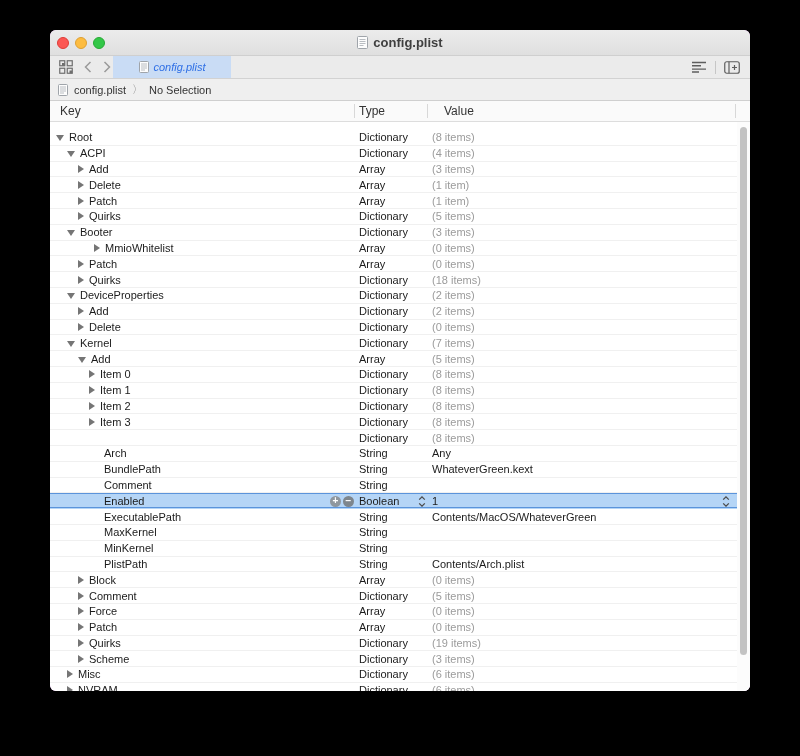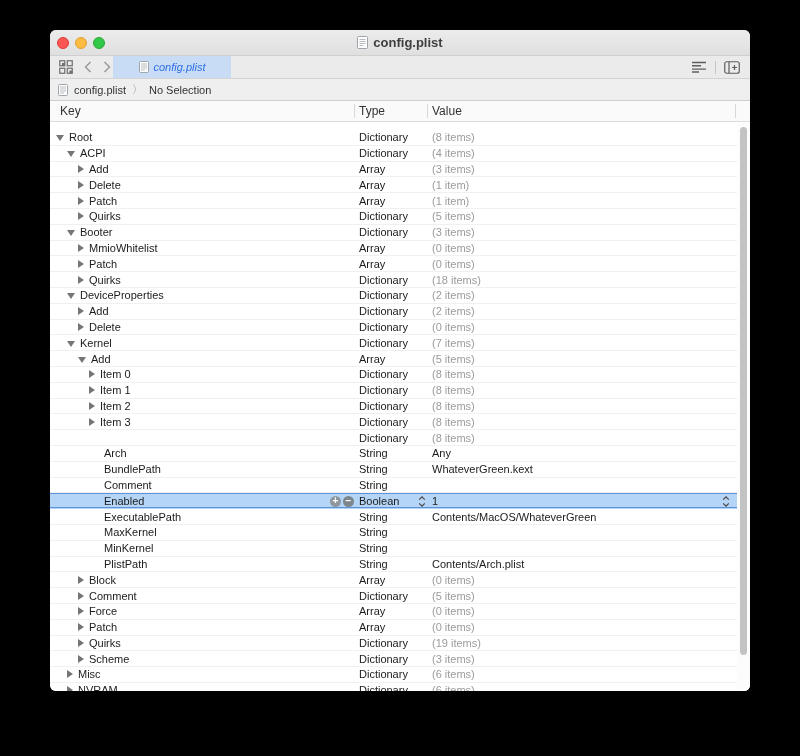--- a/index.html
+++ b/index.html
@@ -34,21 +34,21 @@
 
   
   .breadcrumb { height:22px; background:#EFEFEF; border-bottom:1px solid #CFCFCF;
     display:flex; align-items:center; gap:6px; padding-left:8px; font-size:11px; color:#333; }
   .crumb-sep { color:#8E8E8E; font-size:11px; }
 
   
   .thead { position:relative; height:21px; background:#FAFAFA;
     border-bottom:1px solid #DDDDDD; font-size:12px; color:#333; }
   .th { position:absolute; top:0; height:100%; display:flex; align-items:center; }
-  .th-key { left:10px; } .th-type { left:309px; } .th-value { left:382px; }
+  .th-key { left:10px; } .th-type { left:309px; } .th-value { left:394px; }
   .col-div { position:absolute; top:3px; bottom:3px; width:1px; background:#D8D8D8; }
 
   
   .tbody { position:relative; height:569px; background:#fff; }
   .rows { position:absolute; left:0; top:8px; width:687px; }
   .row { position:relative; height:15.8px; border-bottom:1px solid #F0F0F0;
     font-size:11px; color:#1B1B1B; }
   .row.selected { background:#B5D5F6; border-bottom-color:transparent;
     box-shadow:inset 0 1px 0 #5B94DB, inset 0 -1px 0 #5B94DB; }
   .cell-key { position:absolute; left:0; top:0; bottom:0; right:390px;
@@ -217,21 +217,21 @@
         </div>
         <div class="row">
           <div class="cell-key" style="padding-left: 17px;">
             <span class="tri down"></span>
             <span>Booter</span>
           </div>
           <div class="cell-type">Dictionary</div>
           <div class="cell-value muted">(3 items)</div>
         </div>
         <div class="row">
-          <div class="cell-key" style="padding-left: 28px;">
+          <div class="cell-key" style="padding-left: 44px;">
             <span class="tri right"></span>
             <span>MmioWhitelist</span>
           </div>
           <div class="cell-type">Array</div>
           <div class="cell-value muted">(0 items)</div>
         </div>
         <div class="row">
           <div class="cell-key" style="padding-left: 28px;">
             <span class="tri right"></span>
             <span>Patch</span>

